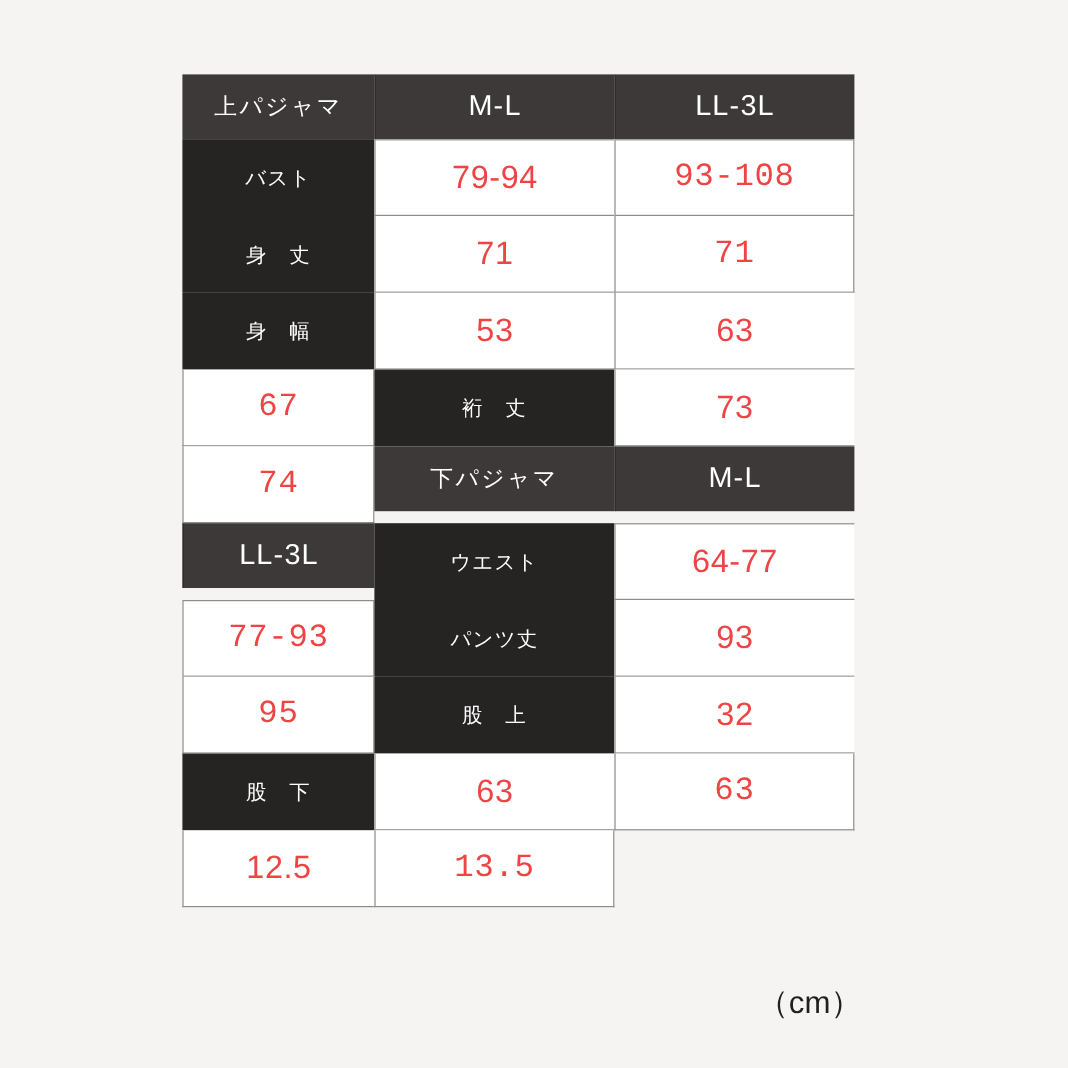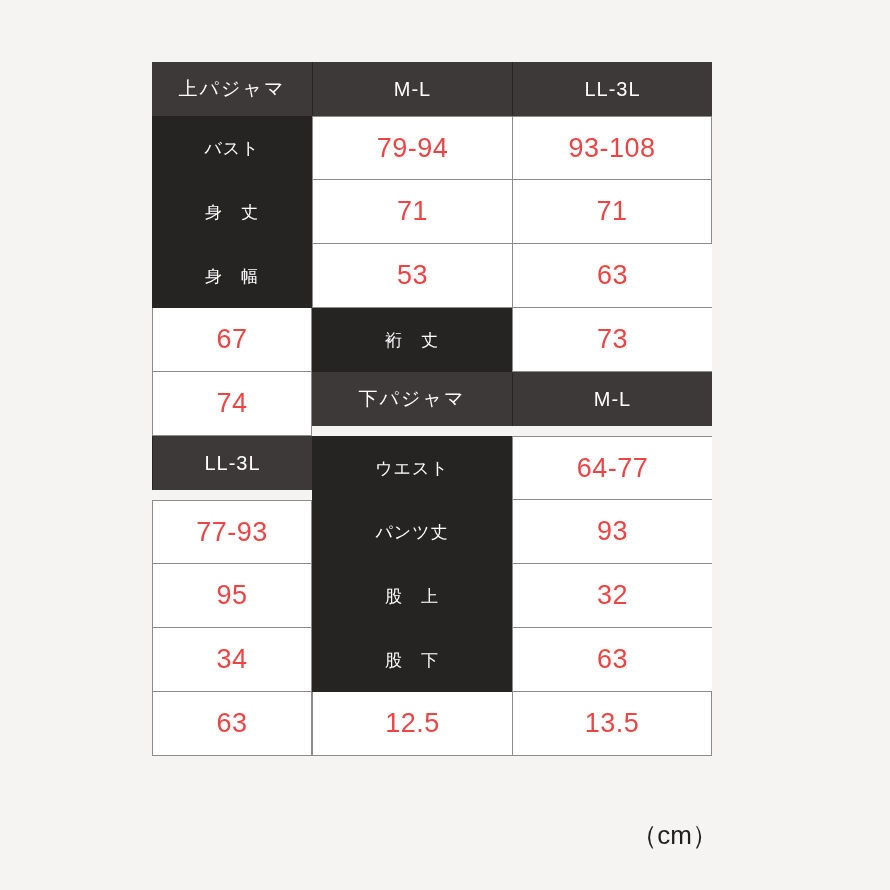--- a/index.html
+++ b/index.html
@@ -33,21 +33,21 @@
     height: 54px;
     background: #3d3938;
     color: #ffffff;
     font-size: 19px;
     letter-spacing: 2px;
   }
   .h-col {
     height: 54px;
     background: #3d3938;
     color: #ffffff;
-    font-size: 20px;
+    font-size: 24px;
     letter-spacing: 1px;
     border-left: 1px solid rgba(0,0,0,0.35);
   }
   
   .r-label {
     height: 64px;
     background: #262323;
     color: #ffffff;
     font-size: 17px;
     letter-spacing: 1px;
@@ -57,20 +57,21 @@
     height: 64px;
     background: #ffffff;
     color: #ef4444;
     font-size: 27px;
     letter-spacing: 0.5px;
     border-left: 1px solid #8c8c8c;
     border-bottom: 1px solid #8c8c8c;
   }
   .r-val.last-col {
     border-right: 1px solid #8c8c8c;
+    font-family: Liberation Mono, monospace;
   }
   .row-first .r-val {
     border-top: 1px solid #8c8c8c;
   }
   .unit-note {
     position: absolute;
     left: 152px;
     top: 818px;
     width: 566px;
     text-align: right;
@@ -114,21 +115,20 @@
   <div class="cell r-label">ウエスト</div>
   <div class="cell r-val" style="border-top:1px solid #8c8c8c">64-77</div>
   <div class="cell r-val last-col" style="border-top:1px solid #8c8c8c">77-93</div>
 
   <div class="cell r-label">パンツ丈</div>
   <div class="cell r-val">93</div>
   <div class="cell r-val last-col">95</div>
 
   <div class="cell r-label">股　上</div>
   <div class="cell r-val">32</div>
-  <div class="cell r-val last-col">34</div>
 
   <div class="cell r-label">股　下</div>
   <div class="cell r-val">63</div>
   <div class="cell r-val last-col">63</div>
 
   <div class="cell r-val">12.5</div>
   <div class="cell r-val last-col">13.5</div>
 
 </div>
 

